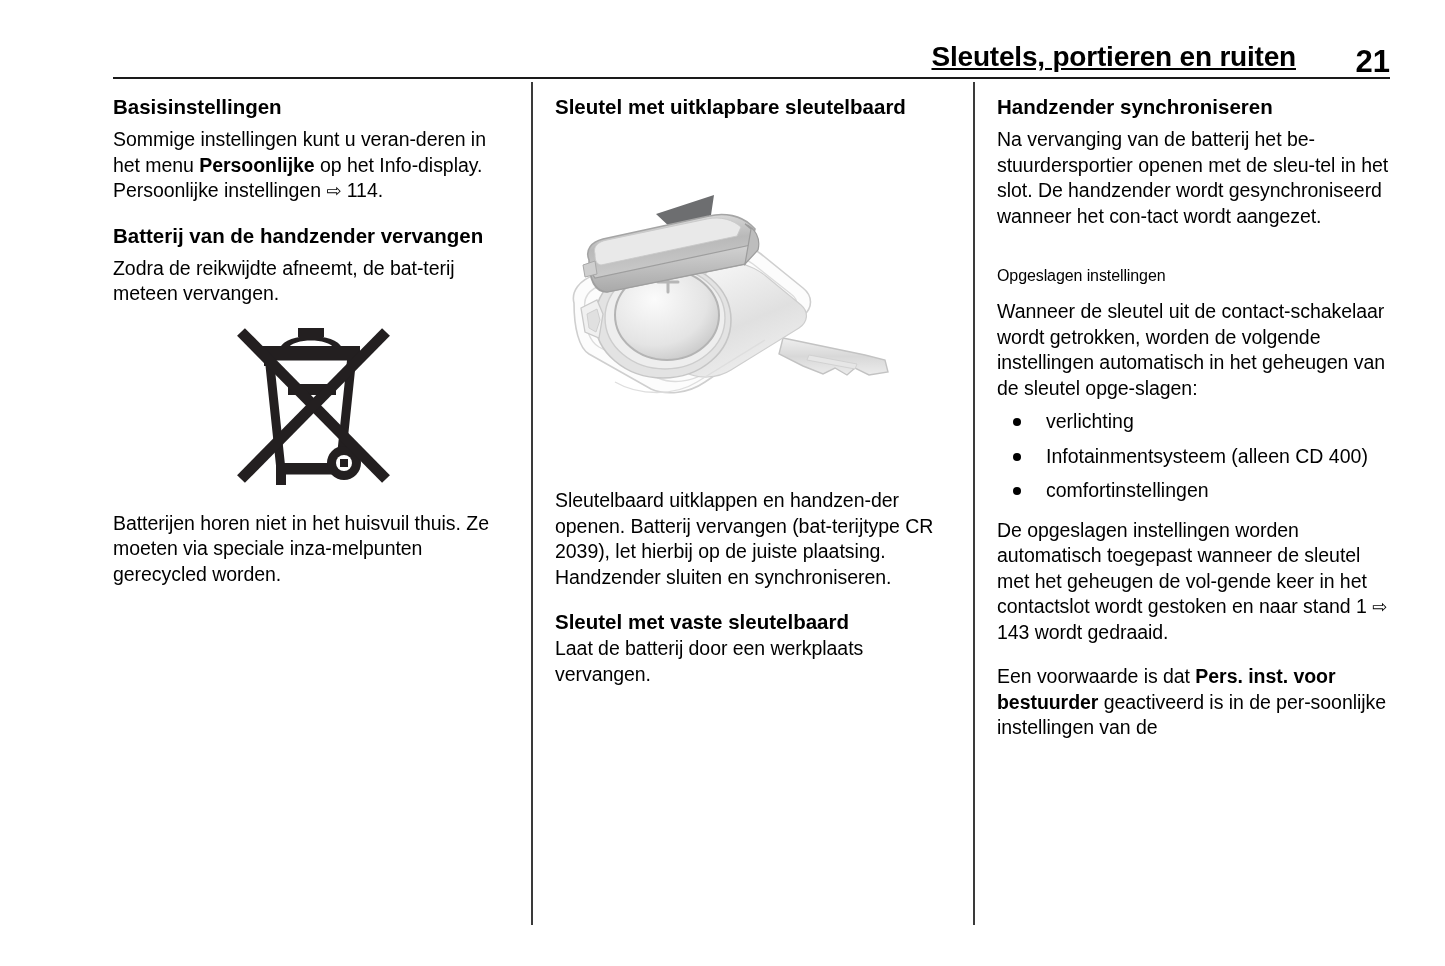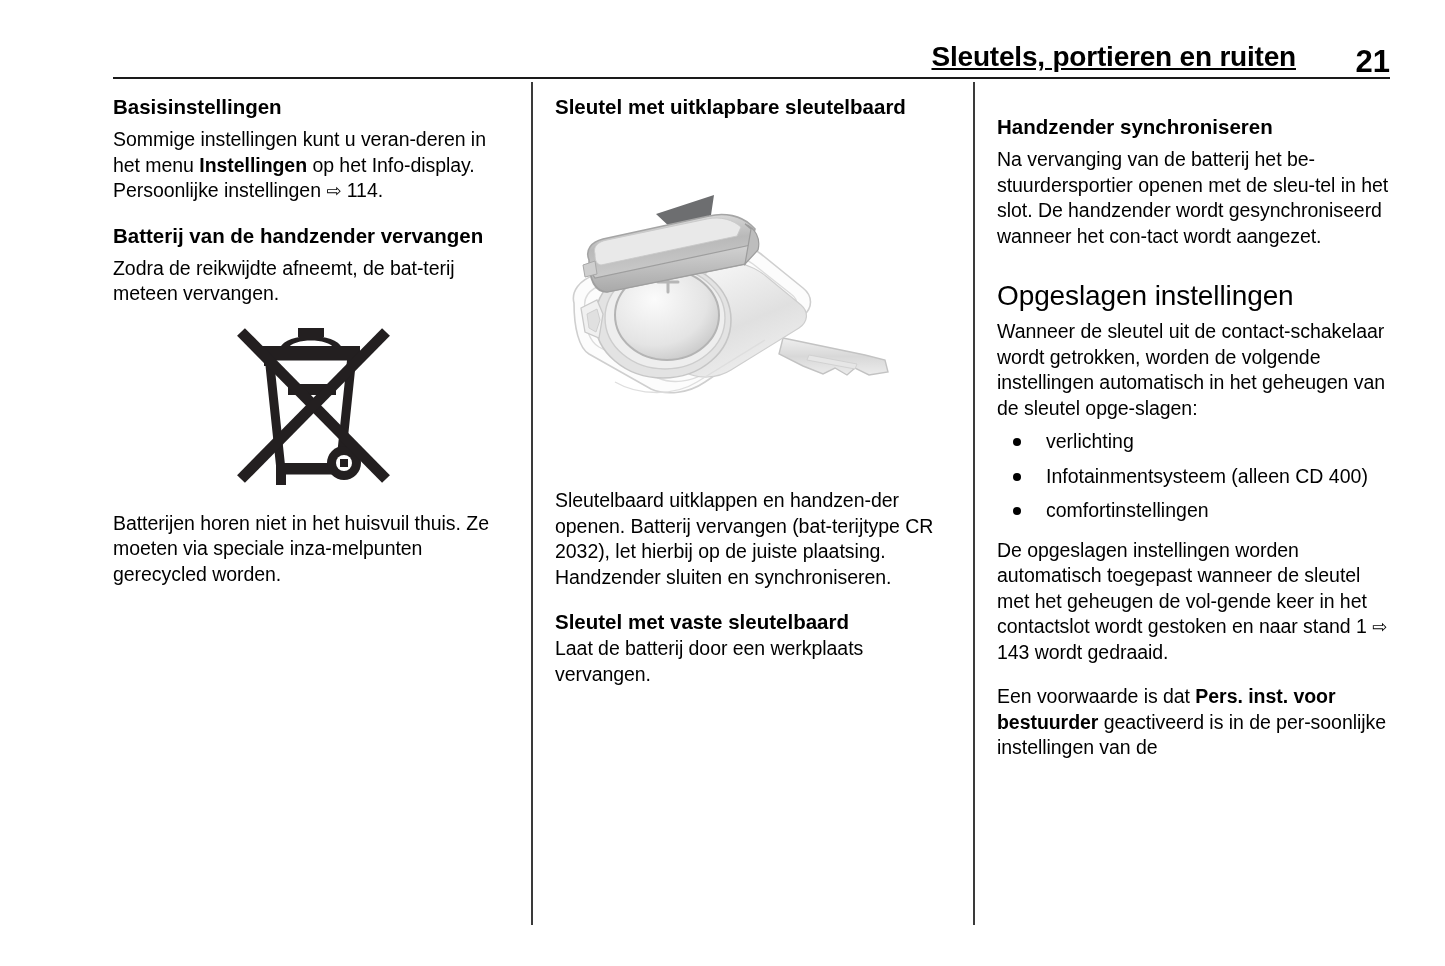--- a/index.html
+++ b/index.html
@@ -56,35 +56,35 @@
   }
   .col {
     position: absolute;
     top: 0;
     width: 400px;
     font-size: 19.5px;
     line-height: 25.5px;
   }
   .col-1 { left: 113px; width: 400px; }
   .col-2 { left: 555px; width: 400px; }
-  .col-3 { left: 997px; width: 400px; margin-top: 20px; }
+  .col-3 { left: 997px; width: 400px; }
 
   .divider {
     position: absolute;
     top: -12px;
     width: 0;
     height: 843px;
     border-left: 2px solid #3a3a3a;
   }
   .divider-1 { left: 531px; }
   .divider-2 { left: 973px; }
 
   
   h2.sec-head {
-    font-size: 28px;
+    font-size: 16px;
     font-weight: normal;
     margin: 0 0 9px 0;
     line-height: 29px;
     letter-spacing: -0.1px;
   }
   h3.sub-head {
     font-size: 20.5px;
     font-weight: bold;
     margin: 0 0 7px 0;
     line-height: 26px;
@@ -155,21 +155,21 @@
 
 <div class="columns">
 
   <div class="divider divider-1"></div>
   <div class="divider divider-2"></div>
 
   <div class="col col-1">
 
     <h3 class="sub-head">Basisinstellingen</h3>
 
-    <p class="body"><span>Sommige instellingen kunt u veran-deren in het menu </span><span class="b">Instellingen</span><span> op het Info-display. Persoonlijke instellingen </span><span class="ref-arrow">⇨</span><span> 114.</span></p>
+    <p class="body"><span>Sommige instellingen kunt u veran-deren in het menu </span><span class="b">Persoonlijke</span><span> op het Info-display. Persoonlijke instellingen </span><span class="ref-arrow">⇨</span><span> 114.</span></p>
 
     <h3 class="sub-head">Batterij van de handzender vervangen</h3>
 
     <p class="body tight">Zodra de reikwijdte afneemt, de bat-terij meteen vervangen.</p>
 
     <div class="weee-fig">
       <svg width="170" height="165" viewBox="0 0 170 165">
         <g fill="none" stroke="#231f20" stroke-width="9">
 
           <path d="M41 32 L53 146 L112 146 L124 32 Z" stroke-width="9"></path>
@@ -284,21 +284,21 @@
         <path d="M36 140 C36 150 42 159 52 160 L190 132 L196 113 L40 146 Z" fill="url(#gLid2)" stroke="#9e9e9e" stroke-width="1.2"></path>
 
         <path d="M190 92 C200 96 206 106 203 118 L190 132 L196 97 Z" fill="#bdbdbd" stroke="#9c9c9c" stroke-width="1.2"></path>
 
         <path d="M28 133 L40 129 L42 142 L30 145 Z" fill="#cfcfcf" stroke="#a8a8a8" stroke-width="1"></path>
 
         <path d="M60 250 C84 264 120 264 142 250 L210 208" fill="none" stroke="#dedede" stroke-width="1.4"></path>
       </svg>
     </div>
 
-    <p class="body">Sleutelbaard uitklappen en handzen-der openen. Batterij vervangen (bat-terijtype CR 2032), let hierbij op de juiste plaatsing. Handzender sluiten en synchroniseren.</p>
+    <p class="body">Sleutelbaard uitklappen en handzen-der openen. Batterij vervangen (bat-terijtype CR 2039), let hierbij op de juiste plaatsing. Handzender sluiten en synchroniseren.</p>
 
     <h3 class="sub-head tight">Sleutel met vaste sleutelbaard</h3>
 
     <p class="body">Laat de batterij door een werkplaats vervangen.</p>
   </div>
 
   <div class="col col-3">
 
     <h3 class="sub-head">Handzender synchroniseren</h3>
 

